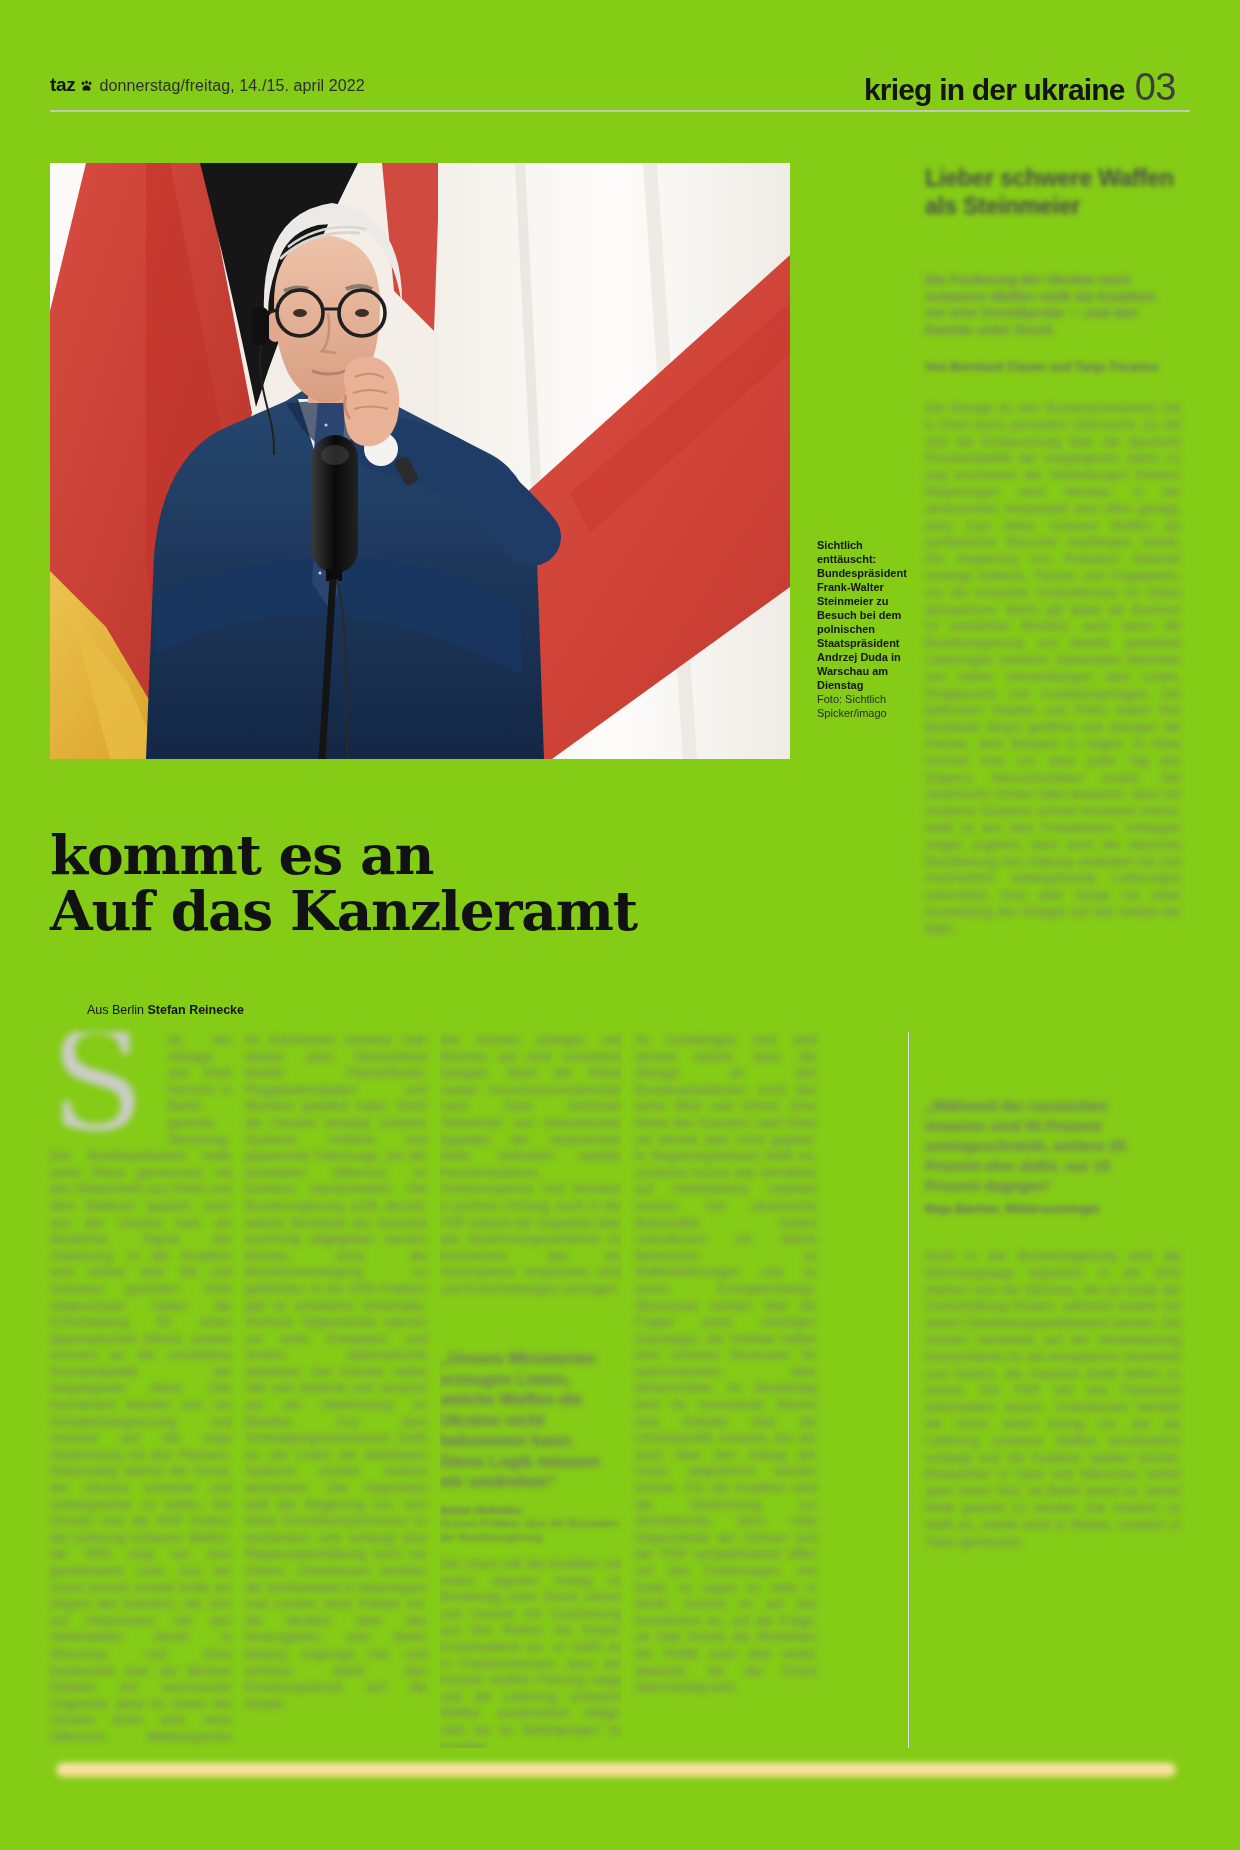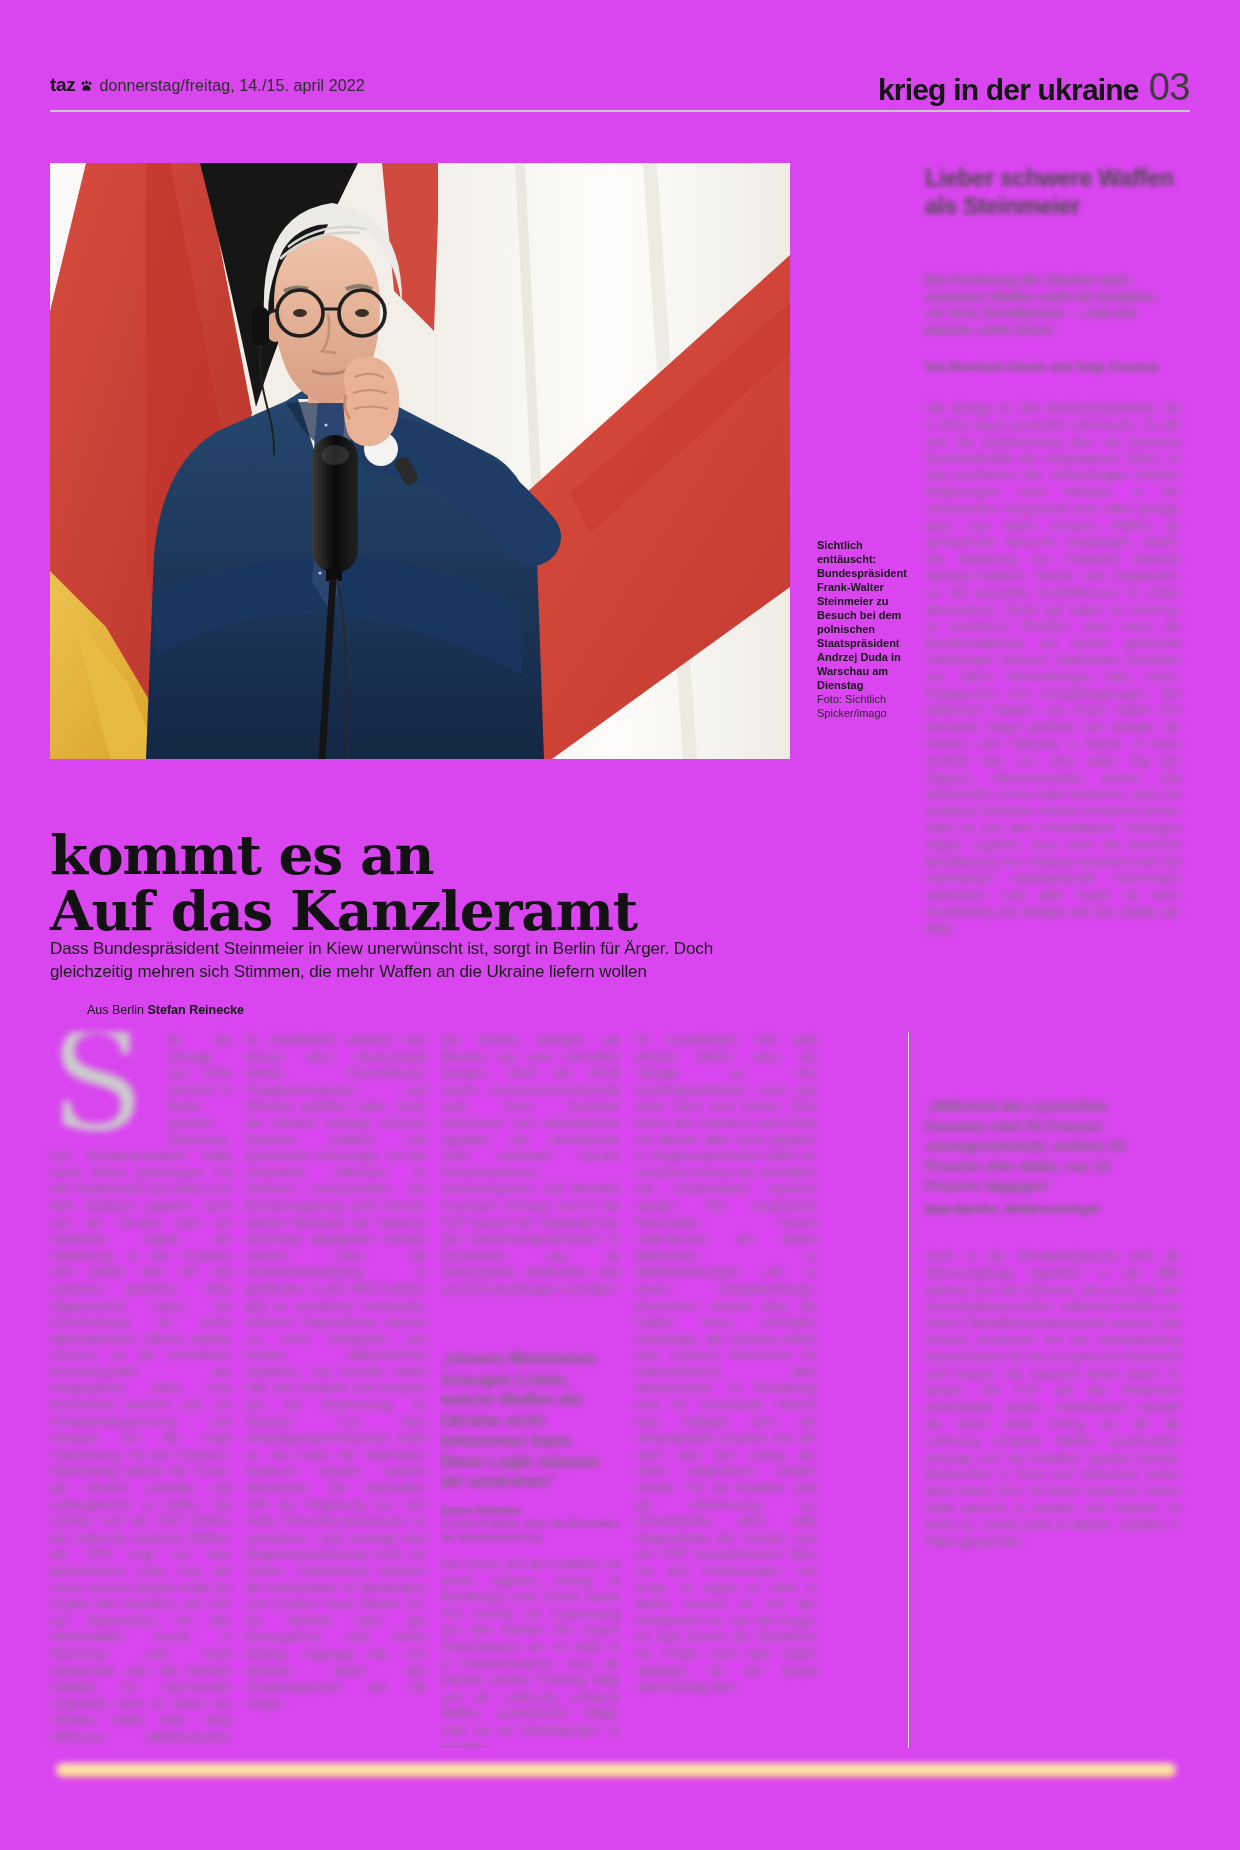--- a/index.html
+++ b/index.html
@@ -1,23 +1,23 @@
 <!DOCTYPE html>
 <html lang="de"><head>
 <meta charset="utf-8">
 <style>
   html,body{margin:0;padding:0;background:#ffffff;}
-  .page{position:relative;width:1240px;height:1850px;background:#d946ef;overflow:hidden;
+  .page{position:relative;width:1240px;height:1850px;background:#84cc16;overflow:hidden;
         font-family:"Liberation Sans",sans-serif;color:#1a1a1a;}
   
   .hdr-left{position:absolute;left:50px;top:74px;display:flex;align-items:baseline;}
   .brand{font-weight:700;font-size:19px;letter-spacing:-0.3px;color:#141414;}
   .paw{position:relative;top:1px;margin:0 7px 0 4px;}
   .hdr-date{font-size:16px;color:#2e2e2e;letter-spacing:0.1px;}
-  .hdr-right{position:absolute;right:50px;top:66px;display:flex;align-items:baseline;justify-content:flex-end;}
+  .hdr-right{position:absolute;right:64px;top:66px;display:flex;align-items:baseline;justify-content:flex-end;}
   .section-title{font-weight:700;font-size:30px;letter-spacing:-0.8px;color:#141414;}
   .page-num{font-weight:400;font-size:38px;color:#3d3d3d;margin-left:10px;letter-spacing:-0.5px;}
   .hdr-rule{position:absolute;left:50px;top:110px;width:1140px;height:2px;background:#c6c6c6;}
   
   .photo{position:absolute;left:50px;top:163px;width:740px;height:596px;overflow:hidden;}
   
   .caption{position:absolute;left:817px;top:527px;width:96px;font-size:11px;line-height:14px;color:#161616;}
   .caption .cap-bold{font-weight:700;}
   .caption .cap-credit{display:block;font-weight:400;color:#2a2a2a;}
   
@@ -200,21 +200,20 @@
       </g>
     </svg>
   </div>
 
   <p class="caption"><span class="cap-bold">Sichtlich enttäuscht: Bundes­präsi­dent Frank-Walter Steinmeier zu Besuch bei dem polni­schen Staats­präsi­dent Andrzej Duda in Warschau am Dienstag </span><span class="cap-credit">Foto: Sichtlich Spicker/imago</span></p>
 
   <h1 class="headline">
     <div>kommt es an</div>
     <div>Auf das Kanzleramt</div>
   </h1>
-  <p class="standfirst">Dass Bundespräsident Steinmeier in Kiew unerwünscht ist, sorgt in Berlin für Ärger. Doch gleichzeitig mehren sich Stimmen, die mehr Waffen an die Ukraine liefern wollen</p>
   <p class="byline"><span>Aus Berlin </span><b>Stefan Reinecke</b></p>
 
   <div class="body">
     <div class="col col1 blur"><span class="dropcap">S</span><span>eit der Absage aus Kiew herrscht in Berlin gereizte Stimmung. Der Bundespräsident hatte seine Reise gemeinsam mit den Staatschefs aus Polen und dem Baltikum geplant, doch aus der Ukraine kam ein deutliches Signal der Ablehnung. In der Koalition wird seither über Stil und Substanz gestritten. Viele Abgeordnete halten die Entscheidung für einen diplomatischen Affront, andere erinnern an die umstrittene Russlandpolitik der vergangenen Jahre. Das Kanzleramt bemüht sich um Schadensbegrenzung und verweist auf die enge Abstimmung mit den Partnern. Gleichzeitig wächst der Druck, der Ukraine schneller und umfangreicher zu helfen. Die Grünen und die FDP fordern die Lieferung schwerer Waffen, die SPD ringt um eine gemeinsame Linie. Aus der Union kommt scharfe Kritik am Zögern des Kanzlers, der sich auf Absprachen mit den Verbündeten beruft. In Warschau und Kiew beobachtet man die Berliner Debatte mit wachsender Ungeduld, denn im Osten der Ukraine droht eine neue Offensive. Militärexperten halten die kommenden Wochen für entscheidend, und auch in der deutschen Öffentlichkeit verschieben sich die Mehrheiten spürbar in Richtung einer härteren Linie gegenüber Moskau.</span></div>
     <div class="col col2 blur"><span>Im Kanzleramt verweist man darauf, dass Deutschland bereits Panzerfäuste, Flugabwehrraketen und Munition geliefert habe. Doch die Ukraine verlangt schwere Systeme, Artillerie und gepanzerte Fahrzeuge, um der erwarteten Offensive im Donbass standzuhalten. Die Bundesregierung prüft derzeit, welche Bestände der Industrie kurzfristig abgegeben werden können, ohne die Bündnisverteidigung zu gefährden. In der SPD-Fraktion gibt es erhebliche Vorbehalte, mehrere Abgeordnete warnen vor einer Eskalation und fordern diplomatische Initiativen. Der Kanzler selbst hält sich bedeckt und verweist auf die Abstimmung im Bündnis. Aus dem Verteidigungsministerium heißt es, die Listen der lieferbaren Systeme würden laufend aktualisiert. Die Opposition wirft der Regierung vor, sich hinter Formelkompromissen zu verstecken, und verlangt eine Regierungserklärung noch vor Ostern. Unterdessen bereiten die Verbündeten in Washington und London neue Pakete vor, die deutlich über das hinausgehen, was Berlin bislang zugesagt hat, und erhöhen damit den Erwartungsdruck auf die Ampel.</span></div>
     <div class="col col3">
       <div class="c3a blur">Die Grünen drängen seit Wochen auf eine schnellere Gangart. Nach der Reise zweier Ausschussvorsitzender nach Kiew berichten Teilnehmer von dramatischen Appellen der ukrainischen Seite. Gefordert werden Panzerhaubitzen, Schützenpanzer und Munition in großem Umfang. Auch in der FDP wächst die Ungeduld über das Abstimmungsverfahren im Kanzleramt, das als intransparent empfunden wird und Entscheidungen verzögert.</div>
       <div class="pullquote">„Unsere Ministerien erzeugen Listen, welche Waffen die Ukraine nicht bekommen kann. Diese Logik müssen wir umdrehen“</div>
       <div class="pq-attr">
         <span class="pq-name">Anton Hofreiter,</span>

